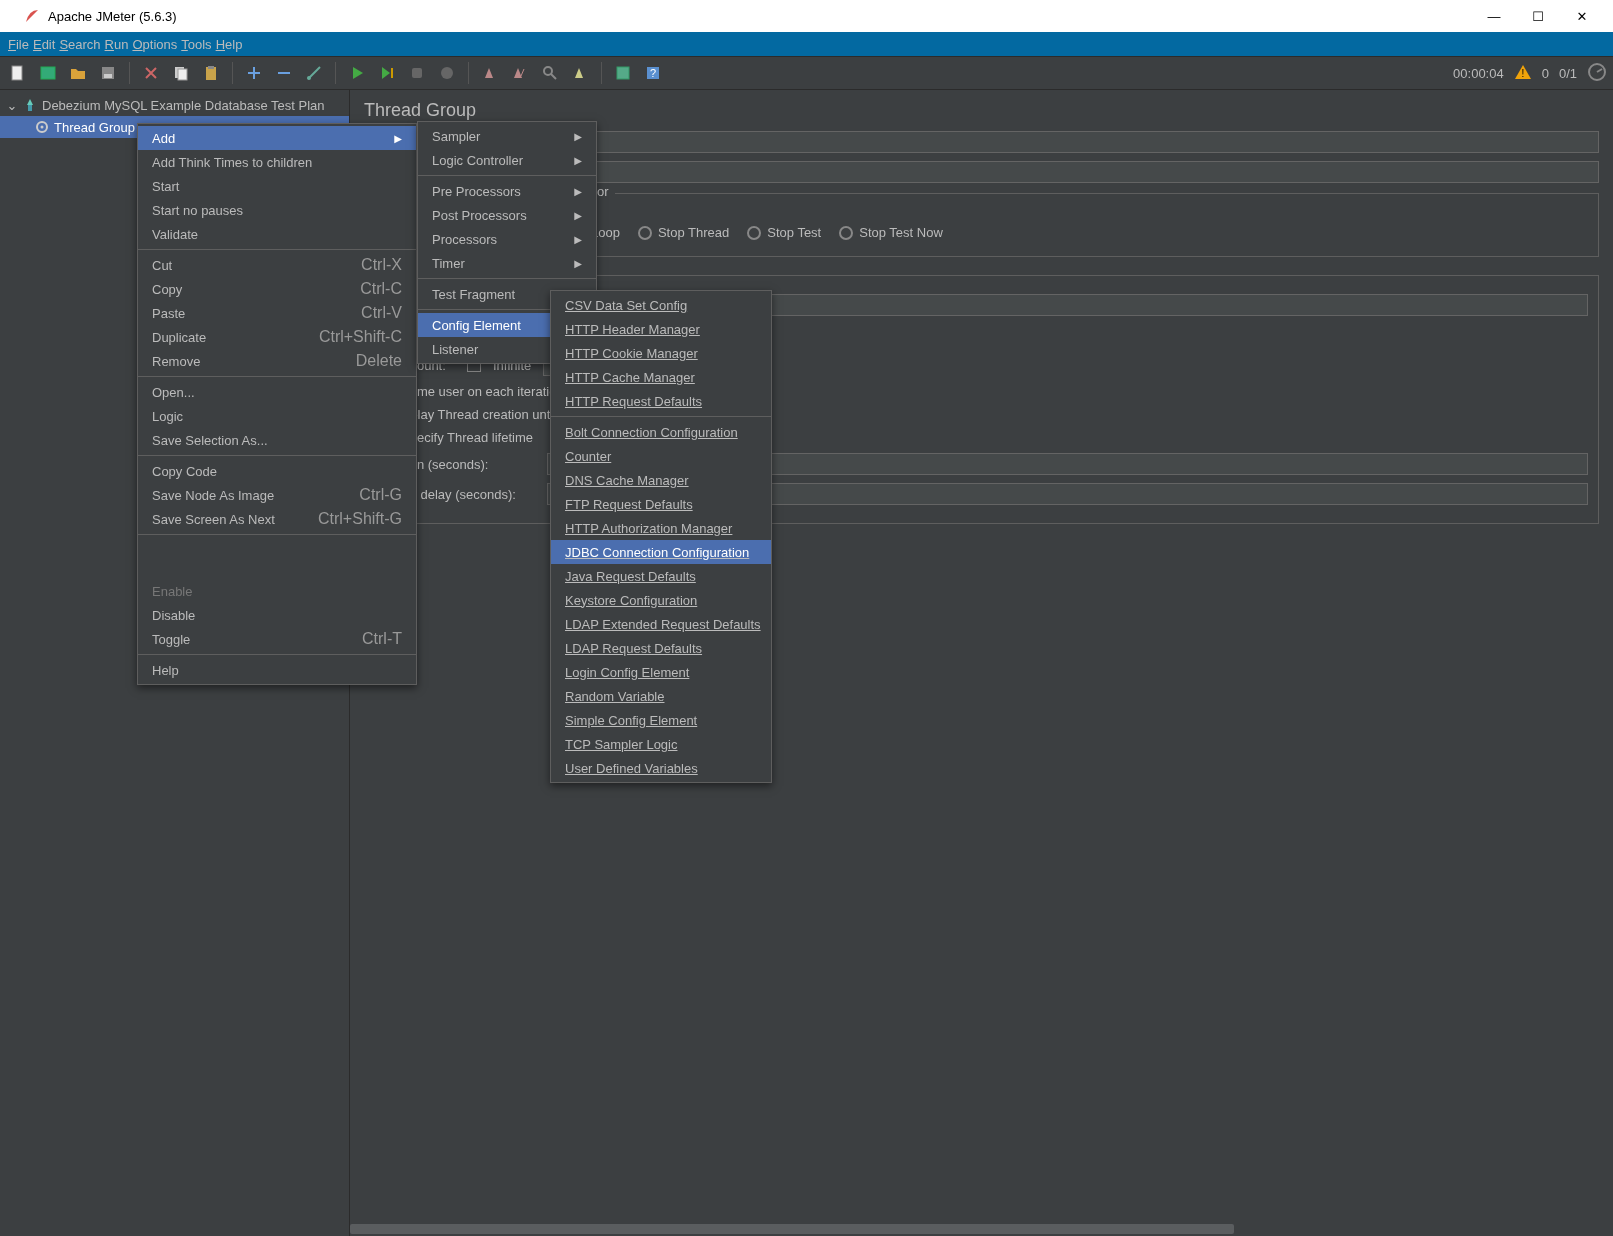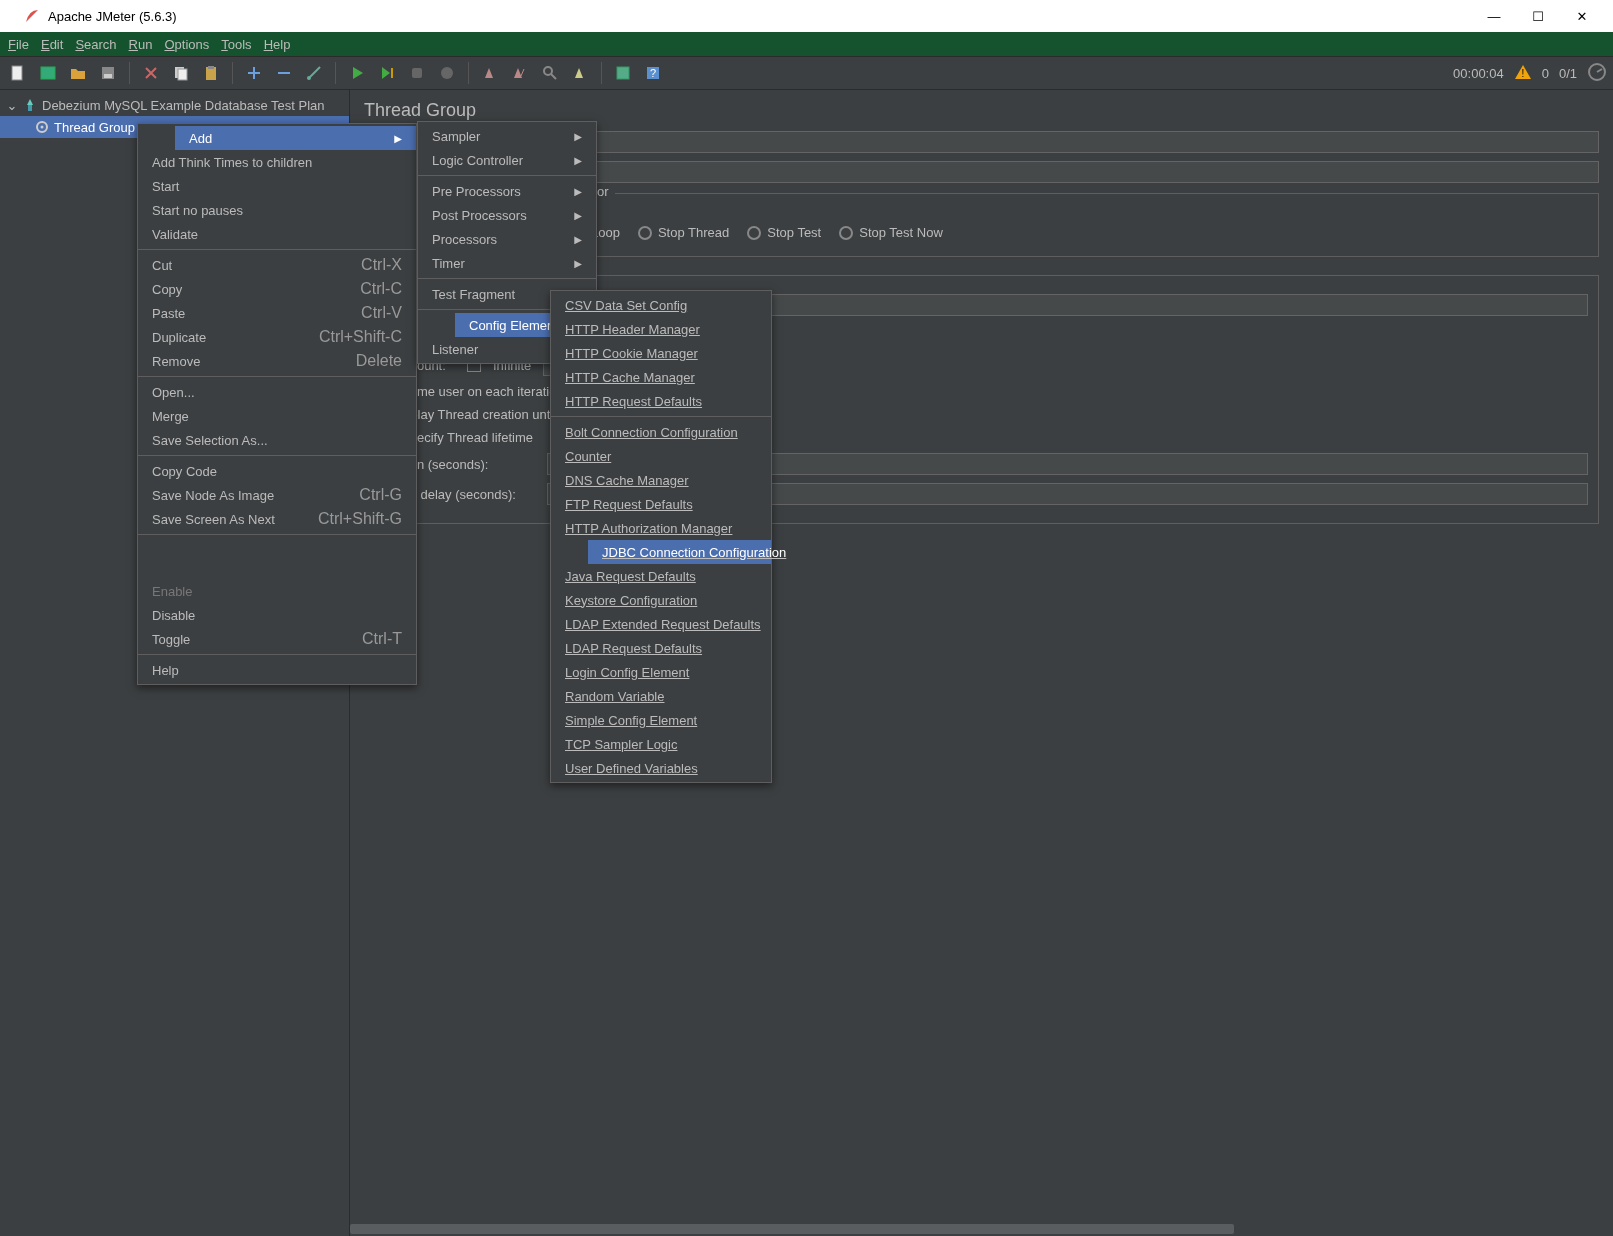--- a/index.html
+++ b/index.html
@@ -30,25 +30,25 @@
 .titlebar-controls {
   margin-left: auto;
   display: flex;
   gap: 30px;
   align-items: center;
 }
 .titlebar-controls .ctrl { width: 14px; height: 14px; display:inline-flex;align-items:center;justify-content:center; color:#000;}
 
 .menubar {
   height: 24px;
-  background: #14532d;
+  background: #0369a1;
   display: flex;
   align-items: center;
   padding: 0 8px;
-  gap: 12px;
+  gap: 4px;
   color: #bbbbbb;
 }
 .menubar .mitem { cursor: default; }
 .menubar .mitem .ul { text-decoration: underline; }
 
 .toolbar {
   height: 34px;
   background: #3c3f41;
   border-top: 1px solid #2b2b2b;
   border-bottom: 1px solid #2b2b2b;
@@ -125,21 +125,21 @@
 .ctx-menu .item {
   height: 24px;
   display:flex;
   align-items:center;
   padding: 0 14px;
   color: #bbbbbb;
   white-space: nowrap;
   justify-content: space-between;
   gap: 20px;
 }
-.ctx-menu .item.highlight { background: #4b6eaf; color:#fff;margin-left:37px; }
+.ctx-menu .item.highlight { background: #4b6eaf; color:#fff; }
 .ctx-menu .item.disabled { color: #777; margin-top: 44px; }
 .ctx-menu .divider { height:1px; background:#5e5e5e; margin: 3px 0;}
 .ctx-menu .arrow { font-size: 10px; }
 .shortcut { color:#999; font-size:16px;}
 
 .hscroll { position:absolute; bottom:0; left:350px; right:0; height:14px; background:#3c3f41; }
 .hscroll .thumb { position:absolute; left:0; width:70%; height:10px; top:2px; background:#5a5d5f; border-radius:2px;}
 </style>
 </head>
 <body>
@@ -436,21 +436,21 @@
     </div>
     <div class="item">
       <span>Remove</span>
       <span class="shortcut">Delete</span>
     </div>
     <div class="divider"></div>
     <div class="item">
       <span>Open...</span>
     </div>
     <div class="item">
-      <span>Merge</span>
+      <span>Logic</span>
     </div>
     <div class="item">
       <span>Save Selection As...</span>
     </div>
     <div class="divider"></div>
     <div class="item">
       <span>Copy Code</span>
     </div>
     <div class="item">
       <span>Save Node As Image</span>

